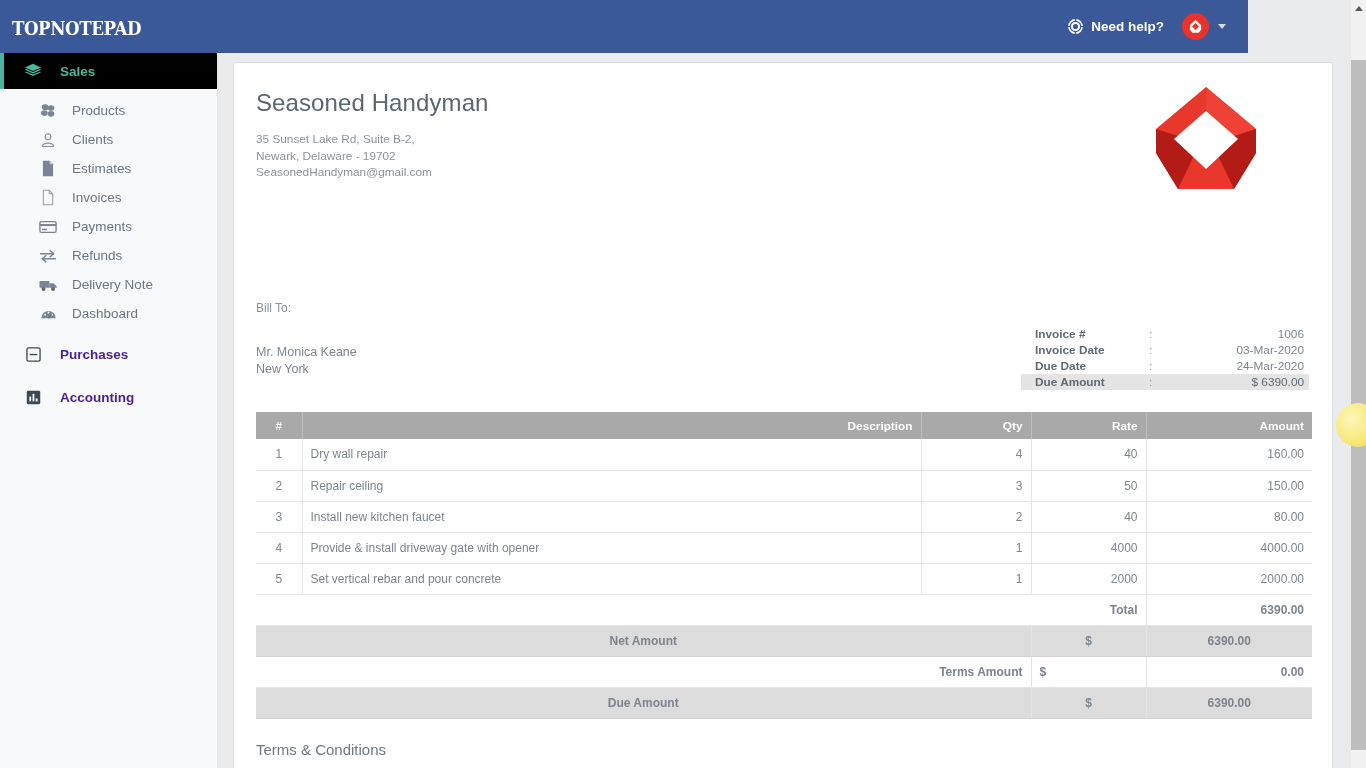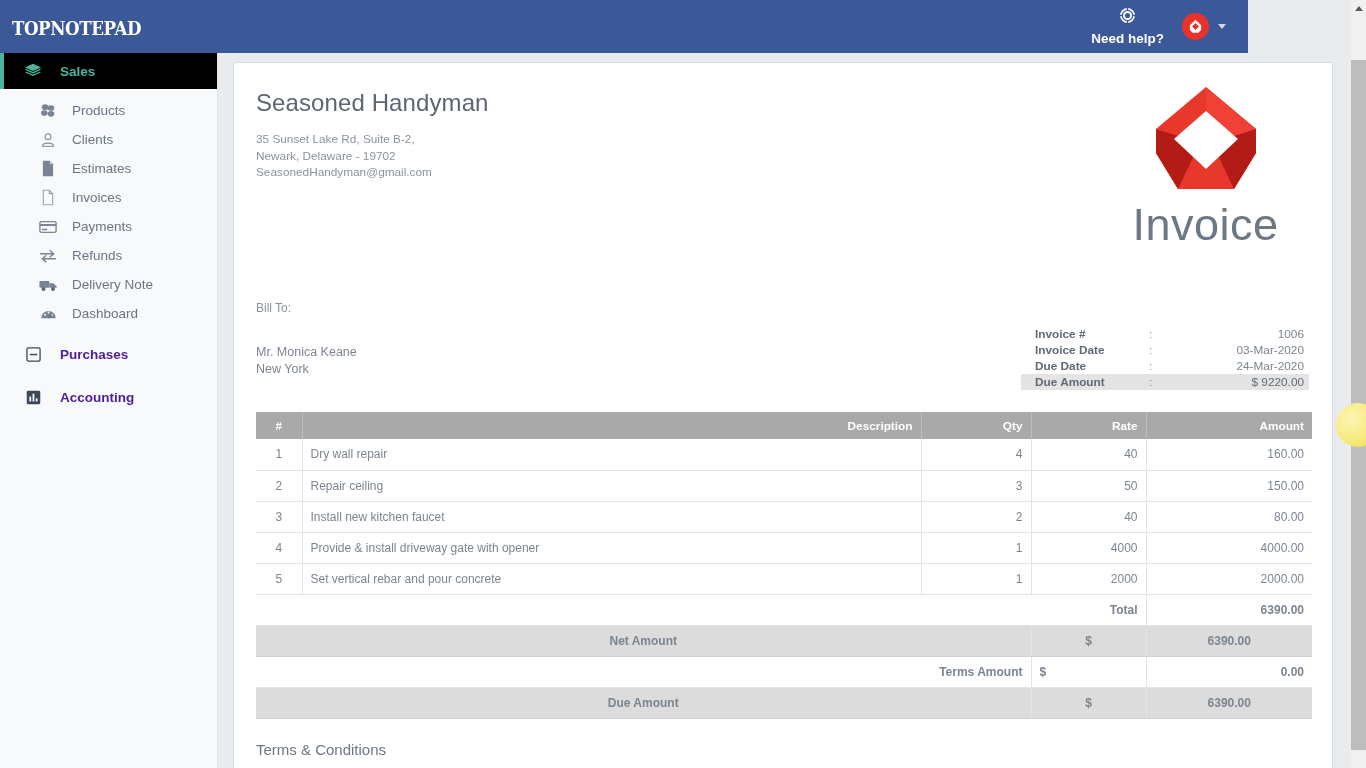--- a/index.html
+++ b/index.html
@@ -33,21 +33,20 @@
     white-space: nowrap;
   }
   .topbar-right {
     margin-left: auto; margin-right: 22px;
     display: flex; align-items: center; gap: 18px;
   }
   .need-help {
     display: flex; align-items: center; gap: 7px;
     color: #ffffff; font-size: 13.5px; font-weight: bold;
     cursor: pointer;
-    flex-direction: column;
   }
   .lifebuoy { width: 17px; height: 17px; display: block; }
   .avatar-wrap { display: flex; align-items: center; gap: 9px; cursor: pointer; }
   .avatar {
     width: 27px; height: 27px; border-radius: 50%;
     background: #e8322a;
     display: flex; align-items: center; justify-content: center;
   }
   .avatar .drop { width: 15px; height: 15px; display: block; }
   .caret-down {
@@ -407,21 +406,20 @@
       <div class="logo-block">
         <span>
           <svg width="116" height="112" viewBox="0 0 116 112">
             <path d="M58 2 L108 44 L108 68 L86 104 L30 104 L8 68 L8 44 Z" fill="#e8382c"></path>
             <path d="M58 2 L108 44 L108 68 L58 28 Z" fill="#ef4136"></path>
             <path d="M108 44 L108 68 L86 104 L64 58 Z" fill="#b31b16"></path>
             <path d="M8 44 L8 68 L30 104 L52 58 Z" fill="#b31b16"></path>
             <path d="M58 26 L90 54 L58 84 L26 54 Z" fill="#ffffff"></path>
           </svg>
         </span>
-        <div class="doc-title">Invoice</div>
       </div>
     </div>
 
     <div class="billto-row">
       <div class="billto-label">Bill To:</div>
       <div class="billto-name">
         <div>Mr. Monica Keane</div>
         <div>New York</div>
       </div>
 
@@ -437,21 +435,21 @@
           <span class="meta-v">03-Mar-2020</span>
         </div>
         <div class="meta-row">
           <span class="meta-k">Due Date</span>
           <span class="meta-c">:</span>
           <span class="meta-v">24-Mar-2020</span>
         </div>
         <div class="meta-row hl">
           <span class="meta-k">Due Amount</span>
           <span class="meta-c">:</span>
-          <span class="meta-v">$ 9220.00</span>
+          <span class="meta-v">$ 6390.00</span>
         </div>
       </div>
     </div>
 
     <table class="items">
       <thead>
         <tr>
           <th class="c-num">#</th>
           <th class="c-desc">Description</th>
           <th class="c-qty">Qty</th>

